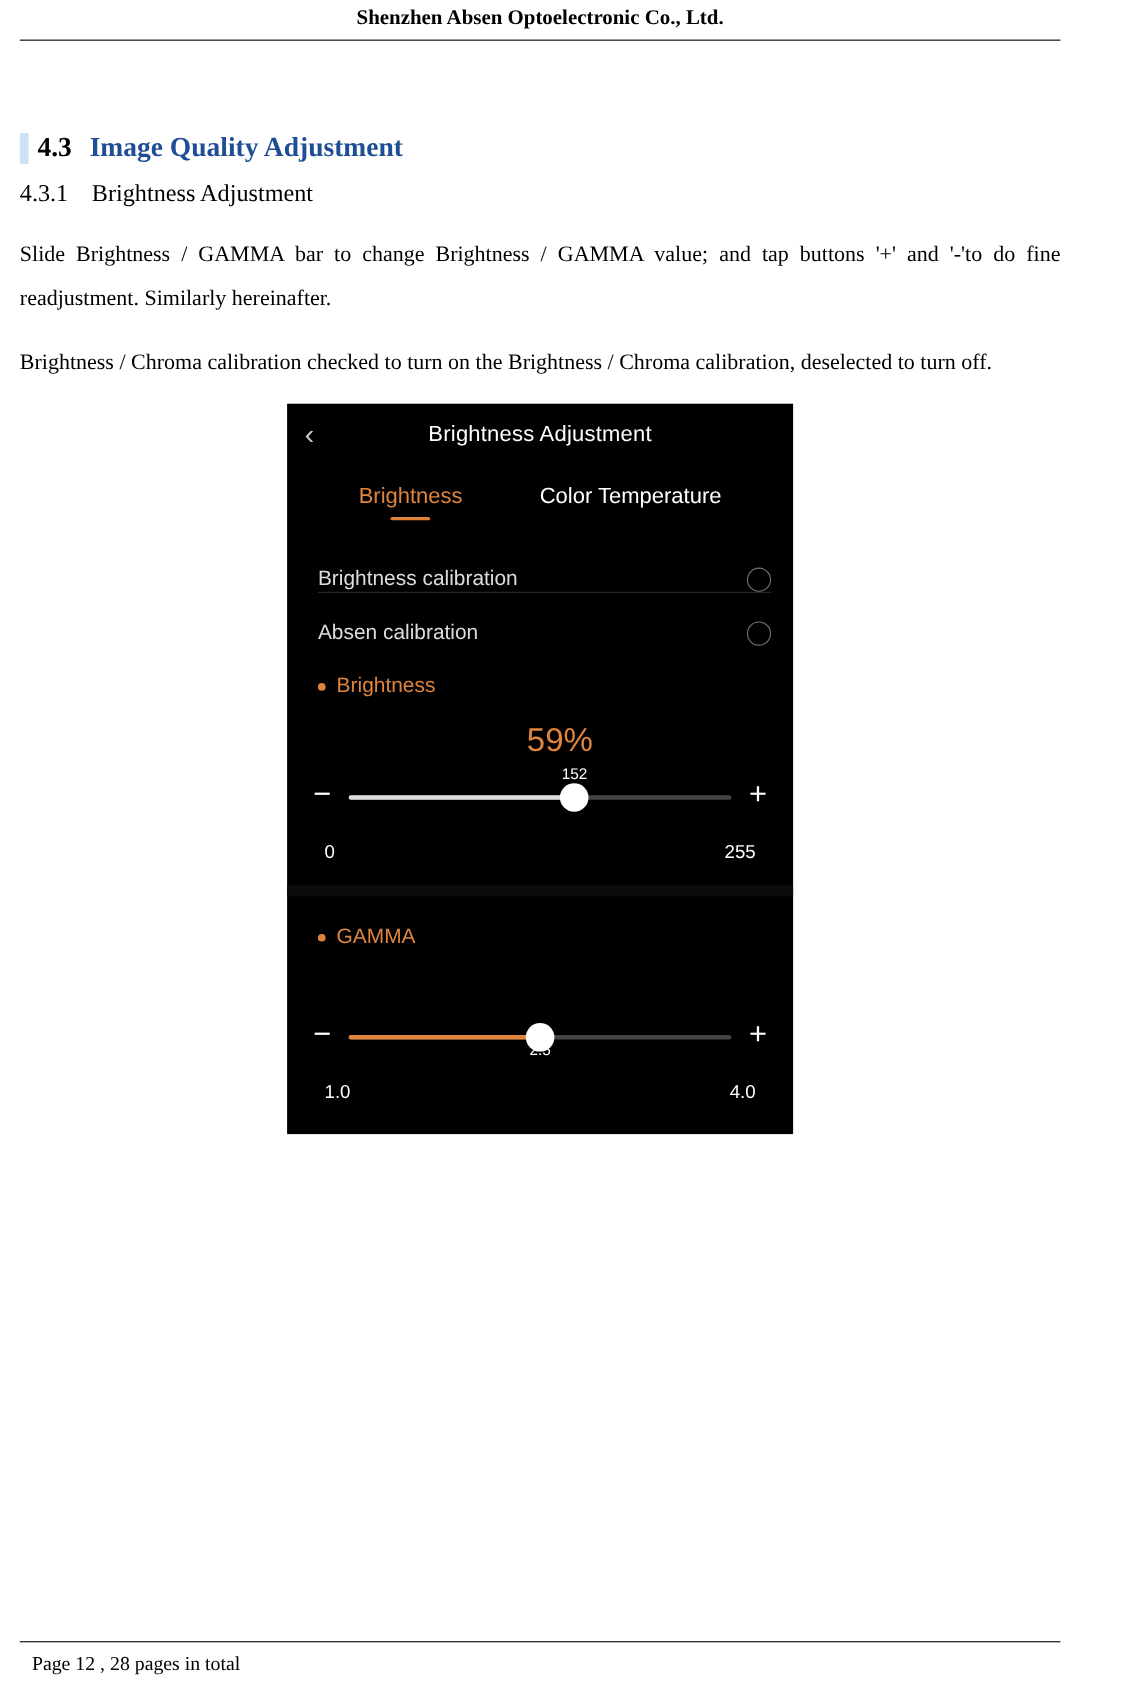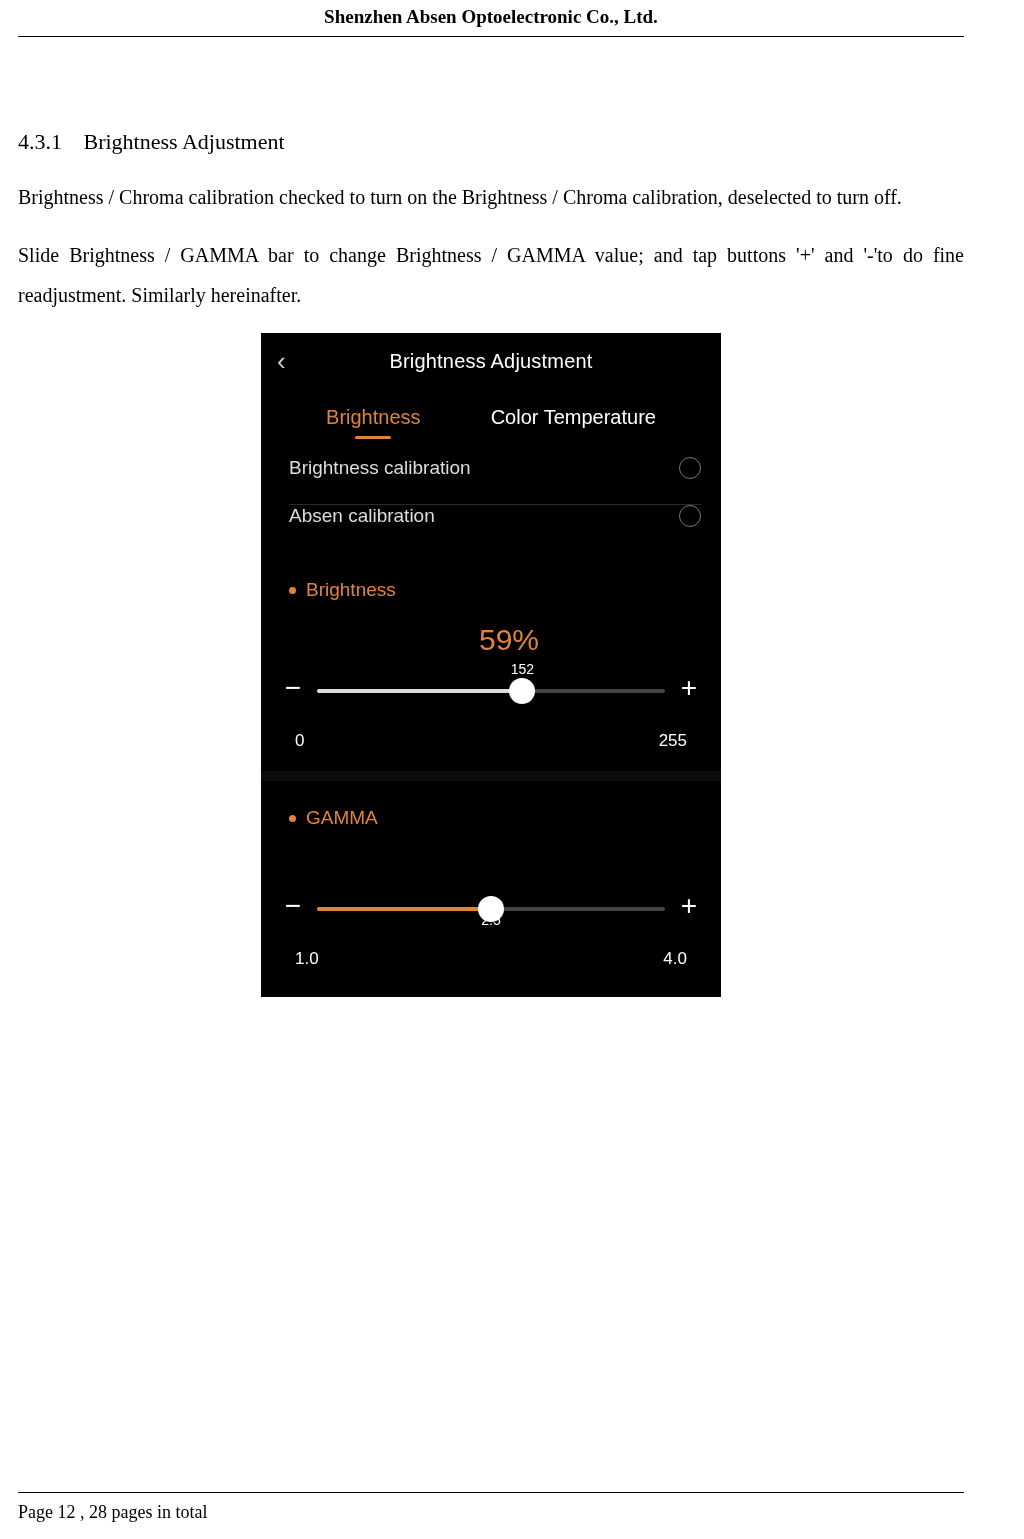--- a/index.html
+++ b/index.html
@@ -1,38 +1,38 @@
 <!DOCTYPE html>
 <html><head>
 <meta charset="utf-8">
 <style>
   * { box-sizing: border-box; margin: 0; padding: 0; }
   html, body { width: 1024px; background: #fff; font-family: "Times New Roman", Times, serif; color: #000; }
   .page { width: 982px; height: 1539px; position: relative; padding: 0 18px; }
   .header { text-align: center; font-weight: bold; font-size: 19px; padding-top: 6px; }
   .hr-top { border: none; border-top: 1.5px solid #000; margin: 8px 0 0 0; }
   .hr-bottom { border: none; border-top: 1px solid #000; position: absolute; left: 18px; right: 18px; bottom: 46px; }
-  .footer { position: absolute; left: 18px; bottom: 16px; font-size: 18px; }
+  .footer { position: absolute; left: 29px; bottom: 16px; font-size: 18px; }
   .content { padding-top: 84px; }
   .h2 { font-size: 25px; font-weight: bold; margin-bottom: 14px; border-left: 8px solid #cfe2f3; padding-left: 8px; }
   .h2 .num { color: #000; margin-right: 10px; }
   .h2 .title { color: #1f4e96; }
   .h3 { font-size: 22px; font-weight: normal; margin: 8px 0 22px 0; }
   .h3 .num { margin-right: 16px; }
   .para { font-size: 20px; line-height: 2.0; text-align: justify; margin-bottom: 18px; }
   .screenshot-wrap { text-align: center; margin-top: 8px; }
   .phone { width: 460px; margin: 0 auto; background: #000; color: #fff; font-family: -apple-system, "Helvetica Neue", Arial, sans-serif; text-align: left; padding-bottom: 28px; }
   .phone-header { display: flex; align-items: center; justify-content: center; position: relative; height: 56px; font-size: 20px; letter-spacing: 0.2px; }
   .phone-header .back { position: absolute; left: 16px; top: 50%; transform: translateY(-50%); font-size: 26px; color: #ccc; }
   .tabs { display: flex; justify-content: space-around; align-items: flex-end; padding: 6px 30px 0 30px; height: 50px; font-size: 20px; }
   .tab { position: relative; padding-bottom: 10px; }
   .tab.active { color: #e0843c; }
   .tab.active::after { content: ""; position: absolute; left: 50%; bottom: 0; transform: translateX(-50%); width: 36px; height: 3px; background: #e0843c; border-radius: 2px; }
   .list { margin: 18px 20px 0 28px; }
-  .row { display: flex; justify-content: space-between; align-items: flex-start; height: 48px; font-size: 19px; color: #ddd; border-bottom: 1px solid #2a2a2a; }
+  .row { display: flex; justify-content: space-between; align-items: flex-end; height: 48px; font-size: 19px; color: #ddd; border-bottom: 1px solid #2a2a2a; }
   .row:last-child { border-bottom: none; }
   .radio { width: 22px; height: 22px; border: 1.5px solid #777; border-radius: 50%; }
   .section-label { display: flex; align-items: center; gap: 10px; font-size: 19px; color: #e0843c; padding: 26px 0 0 28px; }
   .dot { width: 7px; height: 7px; background: #e0843c; border-radius: 50%; display: inline-block; }
   .big-pct { text-align: center; color: #e0843c; font-size: 30px; margin-top: 22px; padding-left: 36px; }
   .slider-block { padding: 4px 22px 0 22px; }
   .slider-row { display: flex; align-items: center; gap: 14px; margin-top: 4px; }
   .pm { font-size: 28px; color: #fff; width: 20px; text-align: center; user-select: none; }
   .track-wrap { flex: 1; position: relative; height: 46px; }
   .val-above { position: absolute; top: -4px; transform: translateX(-50%); font-size: 14px; color: #fff; white-space: nowrap; }
@@ -43,26 +43,30 @@
   .gap { height: 10px; background: #0c0c0c; margin: 20px 0 0 0; }
 </style>
 </head>
 <body>
 
 <div class="page">
   <div class="header">Shenzhen Absen Optoelectronic Co., Ltd.</div>
   <hr class="hr-top">
 
   <div class="content">
+    <div class="h2">
+      <span class="num">4.3</span>
+      <span class="title">Image Quality Adjustment</span>
+    </div>
     <div class="h3">
       <span class="num">4.3.1</span>
       <span>Brightness Adjustment</span>
     </div>
+    <p class="para">Slide Brightness / GAMMA bar to change Brightness / GAMMA value; and tap buttons '+' and '-'to do fine readjustment. Similarly hereinafter.</p>
     <p class="para">Brightness / Chroma calibration checked to turn on the Brightness / Chroma calibration, deselected to turn off.</p>
-    <p class="para">Slide Brightness / GAMMA bar to change Brightness / GAMMA value; and tap buttons '+' and '-'to do fine readjustment. Similarly hereinafter.</p>
 
     <div class="screenshot-wrap">
       <div class="phone">
         <div class="phone-header">
           <span class="back">‹</span>
           <span>Brightness Adjustment</span>
         </div>
 
         <div class="tabs">
           <div class="tab active">Brightness</div>

